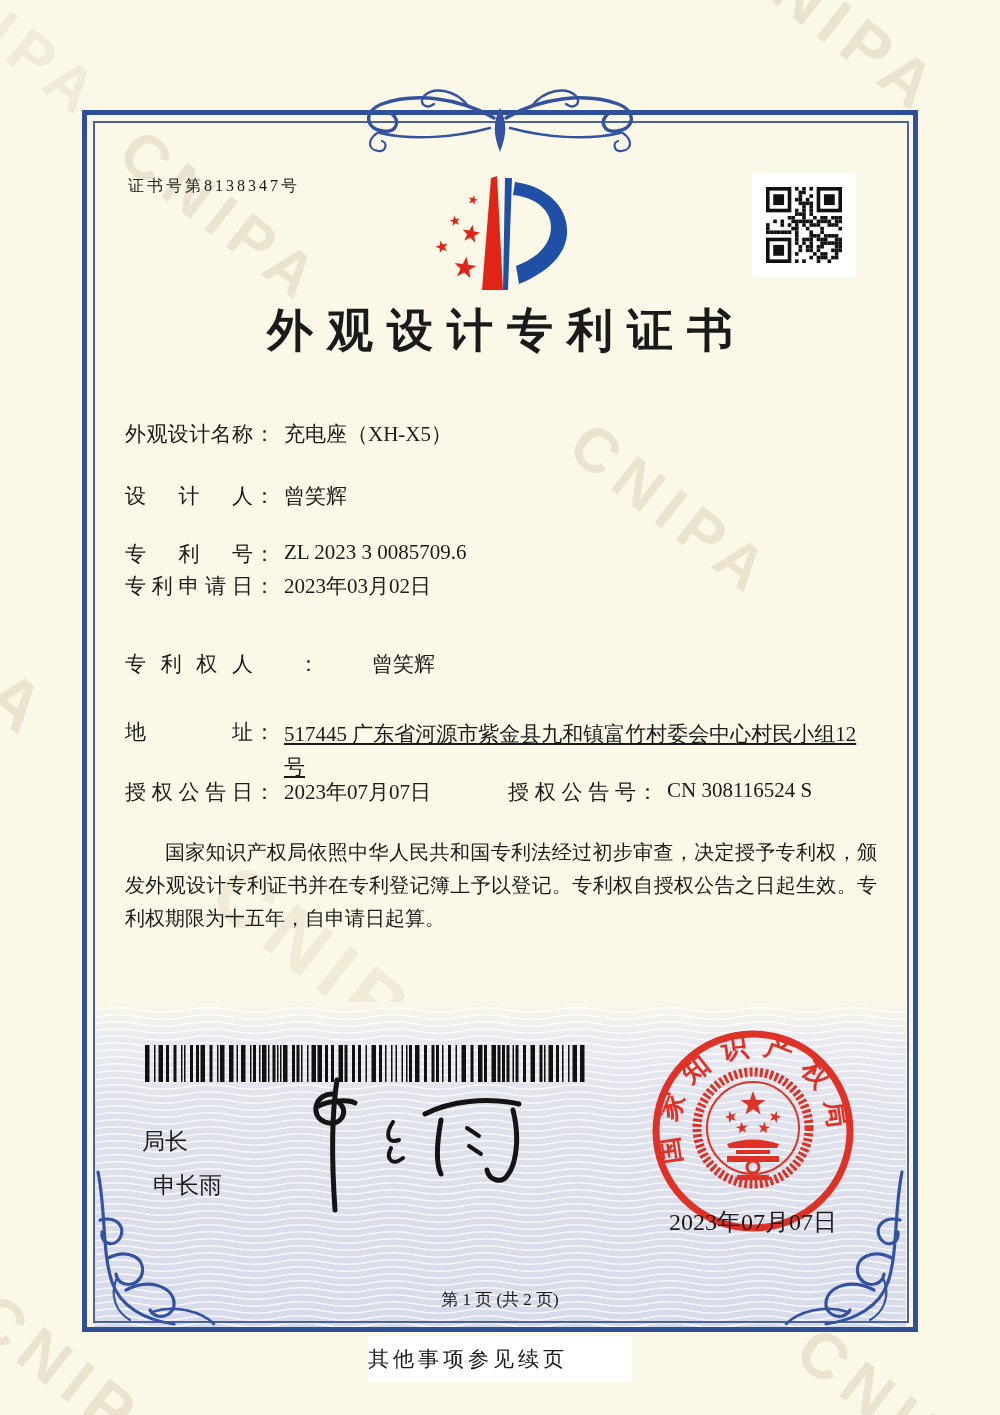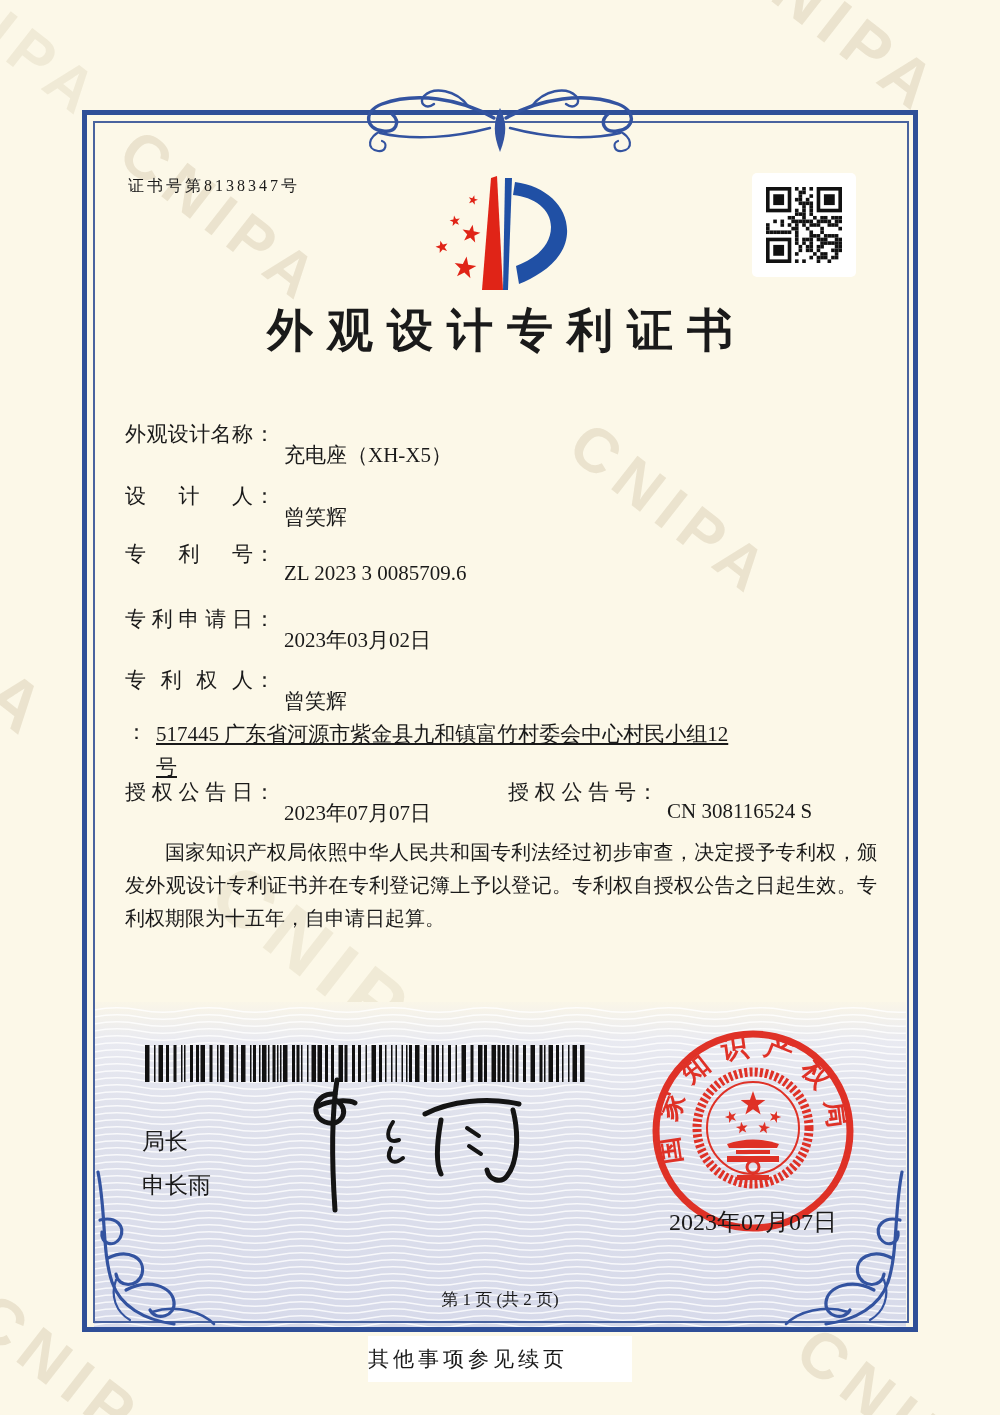--- a/index.html
+++ b/index.html
@@ -23,32 +23,32 @@
   .qr-box{position:absolute;left:752px;top:173px;width:104px;height:104px;background:#ffffff;
           border-radius:5px;z-index:5;}
   .qr{position:absolute;left:766px;top:187px;z-index:6;}
   .title{position:absolute;left:0;right:0;top:300px;text-align:center;font-size:46px;font-weight:bold;
          letter-spacing:14px;text-indent:14px;z-index:6;}
   
   .field-row{position:absolute;left:125px;display:flex;font-size:21px;z-index:6;}
   .flabel{display:inline-block;width:128px;text-align:justify;text-align-last:justify;
           text-justify:inter-character;white-space:normal;}
   .colon{margin-left:1px;}
-  .fvalue{margin-left:9px;white-space:nowrap;margin-top:21px;}
+  .fvalue{margin-left:9px;white-space:nowrap;}
   .fvalue-wrap{margin-left:9px;width:585px;white-space:normal;line-height:33px;text-decoration:underline;}
   .row-grant2{left:508px;}
   
   .paras{position:absolute;left:125px;top:836px;width:752px;font-size:20px;line-height:33px;
          text-align:justify;z-index:6;}
   .paras p{margin:0 0 10px 0;text-indent:2em;}
   
   .barcode{position:absolute;left:145px;top:1045px;z-index:6;}
   .signer-title{position:absolute;left:142px;top:1126px;font-size:23px;z-index:6;
         font-family:Liberation Serif, serif;}
-  .signer-name{position:absolute;left:142px;top:1170px;font-size:23px;z-index:6;
+  .signer-name{position:absolute;left:153px;top:1170px;font-size:23px;z-index:6;
         font-family:"Liberation Sans","DejaVu Sans",sans-serif;}
   .signature{position:absolute;left:275px;top:1070px;z-index:6;}
   .seal{position:absolute;left:648px;top:1026px;z-index:7;}
   .seal-date{position:absolute;left:648px;top:1206px;width:210px;text-align:center;
              font-size:24px;z-index:8;}
   .page-ind{position:absolute;left:0;right:0;top:1288px;text-align:center;font-size:17px;z-index:6;}
   .footer-box{position:absolute;left:368px;top:1336px;width:264px;height:46px;background:#ffffff;
               z-index:6;display:flex;align-items:center;}
   .footer-note{font-size:21px;letter-spacing:4px;}
   .ornament{position:absolute;z-index:5;pointer-events:none;}
@@ -332,31 +332,32 @@
   <div class="field-row" style="top:482px;">
     <span class="flabel">设计人</span>
       <span class="colon">：</span>
     <span class="fvalue">曾笑辉</span>
   </div>
   <div class="field-row" style="top:540px;">
     <span class="flabel">专利号</span>
       <span class="colon">：</span>
     <span class="fvalue">ZL 2023 3 0085709.6</span>
   </div>
-  <div class="field-row" style="top:605px;">
+  <div class="field-row" style="top:572px;">
     <span class="flabel">专利申请日</span>
       <span class="colon">：</span>
     <span class="fvalue">2023年03月02日</span>
   </div>
-  <div class="field-row" style="top:666px;">
+  <div class="field-row" style="top:650px;gap:44px;">
     <span class="flabel">专利权人</span>
       <span class="colon">：</span>
     <span class="fvalue">曾笑辉</span>
   </div>
   <div class="field-row" style="top:718px;">
+    <span class="flabel">地址</span>
       <span class="colon">：</span>
     <span class="fvalue-wrap">517445 广东省河源市紫金县九和镇富竹村委会中心村民小组12号</span>
   </div>
   <div class="field-row" style="top:778px;">
     <span class="flabel">授权公告日</span>
       <span class="colon">：</span>
     <span class="fvalue">2023年07月07日</span>
   </div>
   <div class="field-row row-grant2" style="top:778px;">
     <span class="flabel">授权公告号</span>

